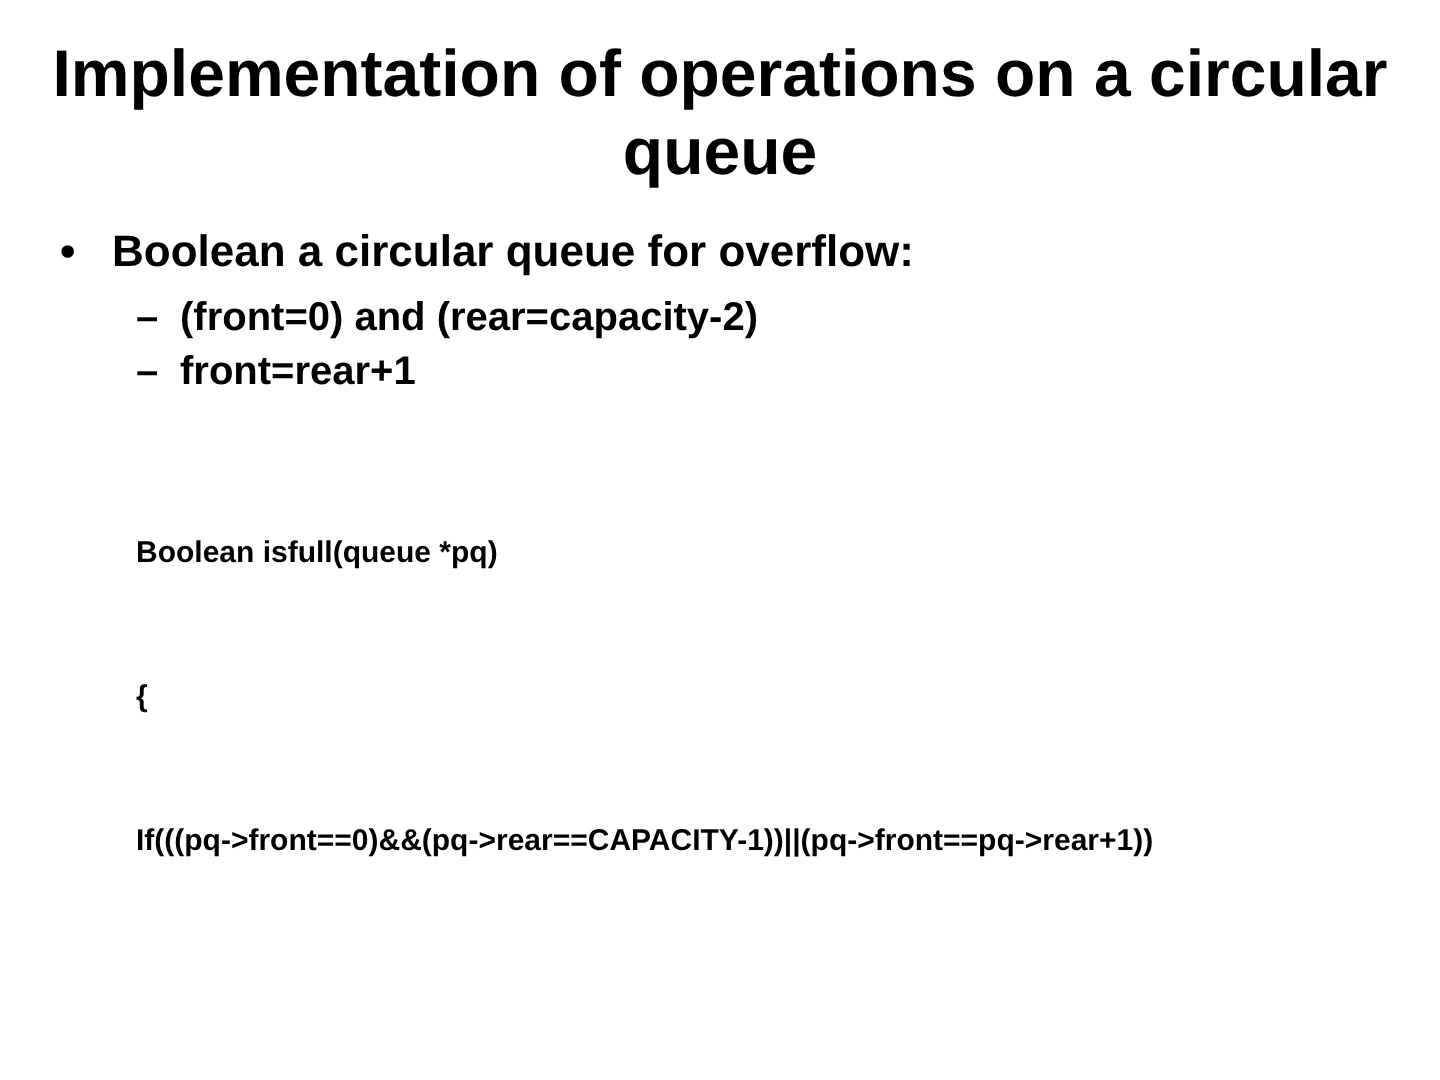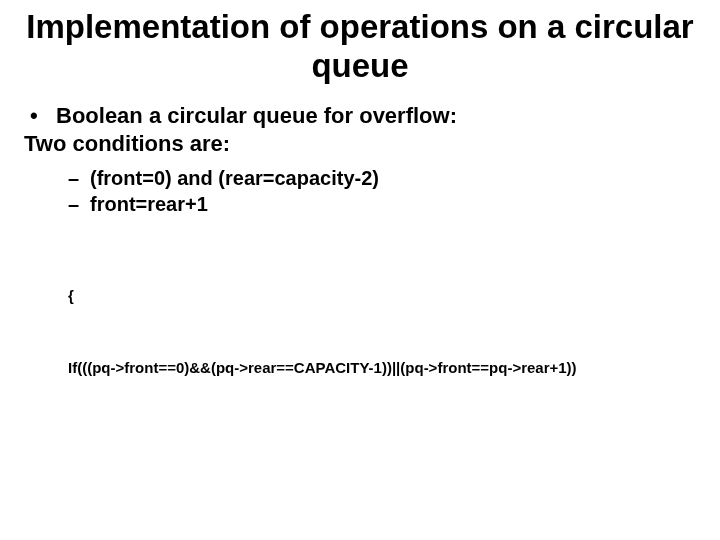--- a/index.html
+++ b/index.html
@@ -1,17 +1,17 @@
 <!DOCTYPE html>
 <html><head>
 <meta charset="utf-8">
 <style>
   * { margin: 0; padding: 0; box-sizing: border-box; }
   html, body { width: 720px; height: 540px; background: #fff; font-family: Arial, Helvetica, sans-serif; color: #000; }
-  .slide { width: 720px; height: 540px; padding: 8px 24px 0 24px; }
+  .slide { width: 720px; height: 540px; padding: 18px 24px 0 24px; }
   .title { font-size: 33px; font-weight: bold; text-align: center; line-height: 1.18; margin-bottom: 16px; }
   .body1 { font-size: 22px; font-weight: bold; line-height: 1.3; }
   .body1 .bullet-row { display: flex; align-items: flex-start; }
   .body1 .bullet { width: 32px; flex: none; text-align: left; padding-left: 6px; }
   .body1 .bullet-text { flex: 1; }
   .sub { margin: 6px 0 0 44px; font-size: 20px; font-weight: bold; line-height: 1.32; }
   .sub .dashrow { display: flex; }
   .sub .dash { width: 22px; flex: none; }
   .sub .wrap { flex: 1; padding-right: 6px; }
   .sub .wrap-indent { padding-left: 22px; }
@@ -22,35 +22,35 @@
 
 <div class="slide">
 
   <div class="title">Implementation of operations on a circular queue</div>
 
   <div class="body1">
     <div class="bullet-row">
       <div class="bullet">•</div>
       <div class="bullet-text">Boolean a circular queue for overflow:</div>
     </div>
-    <div>Two conditions are:</div>
   </div>
 
   <div class="sub">
     <div class="dashrow">
       <div class="dash">–</div>
       <div class="wrap">(front=0) and (rear=capacity-2)</div>
     </div>
     <div class="dashrow">
       <div class="dash">–</div>
       <div class="wrap">front=rear+1</div>
     </div>
   </div>
 
   <div class="code">
+    <div>Boolean isfull(queue *pq)</div>
     <div>{</div>
     <div>If(((pq-&gt;front==0)&amp;&amp;(pq-&gt;rear==CAPACITY-1))||(pq-&gt;front==pq-&gt;rear+1))</div>
     
     
     
     
   </div>
 
 </div>
 

